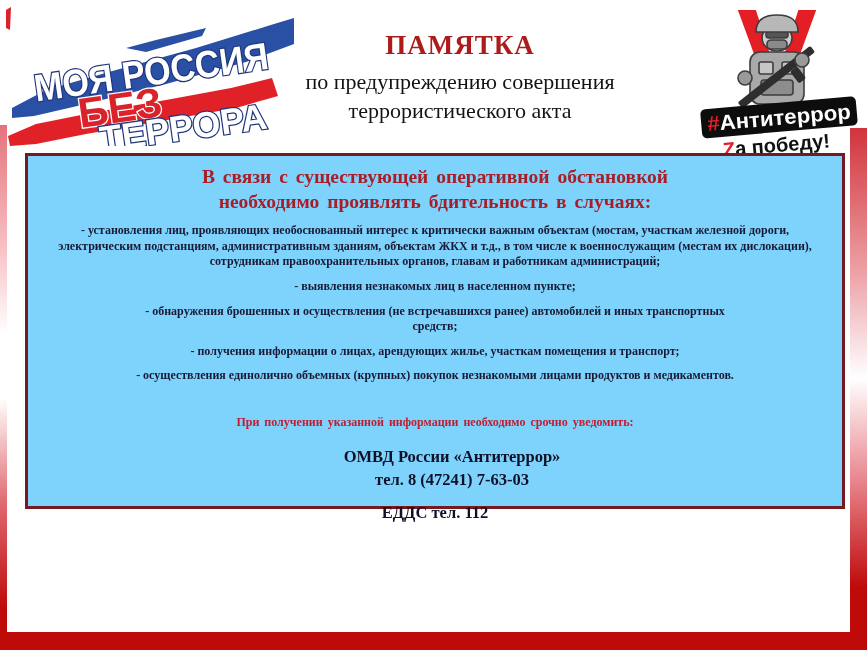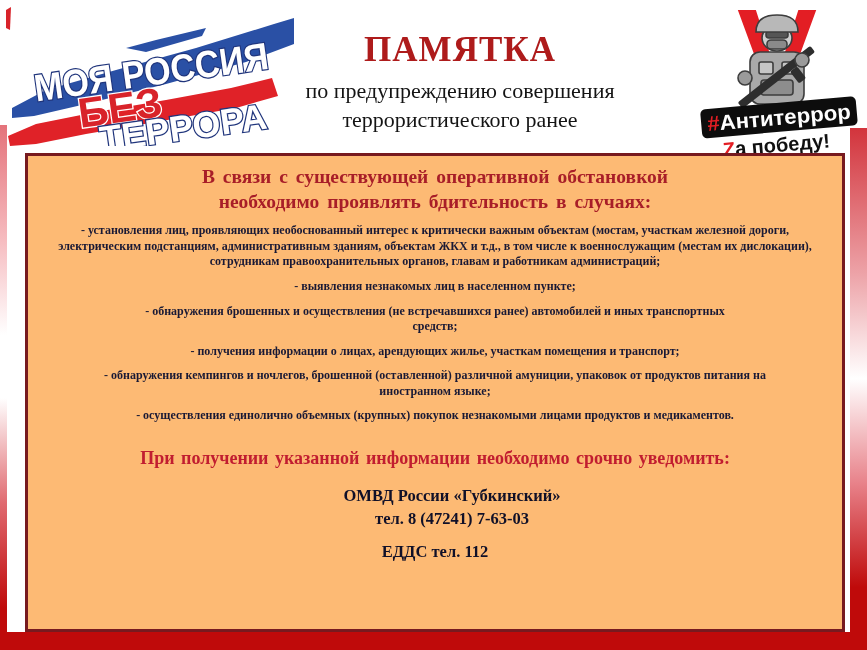--- a/index.html
+++ b/index.html
@@ -11,31 +11,31 @@
   .strip-left{position:absolute;left:0;top:125px;width:7px;height:525px;z-index:0;
     background:linear-gradient(180deg,#e4737b 0%,#f6bcc0 22%,#ffffff 40%,#ffffff 52%,#e06a70 72%,#bf0a0a 92%,#bf0a0a 100%);}
   .strip-right{position:absolute;right:0;top:128px;width:17px;height:522px;z-index:0;
     background:linear-gradient(180deg,#d2343c 0%,#eda3a8 28%,#ffffff 48%,#e8828a 68%,#bf0a0a 88%,#bf0a0a 100%);}
   .band-bottom{position:absolute;left:0;bottom:0;width:867px;height:18px;background:#bf0a0a;z-index:0;}
 
   
   .header{position:absolute;left:0;top:0;width:867px;height:153px;}
   .logo-left{position:absolute;left:6px;top:4px;width:290px;height:142px;}
   .title-block{position:absolute;left:285px;top:30px;width:350px;text-align:center;}
-  .title-main{color:#ae1b1b;font-weight:bold;font-size:35px;letter-spacing:1px;margin-bottom:7px;}
+  .title-main{color:#ae1b1b;font-weight:bold;font-size:27px;letter-spacing:1px;margin-bottom:7px;}
   .title-sub{color:#141414;font-weight:normal;font-size:22px;line-height:1.3;}
   .logo-right{position:absolute;left:688px;top:0;width:178px;height:158px;}
 
   
-  .panel{position:absolute;left:25px;top:153px;width:820px;height:479px;box-sizing:border-box;
-    background:#fdba74;border:3px solid #771a1f;text-align:center;z-index:1;}
+  .panel{position:absolute;left:25px;top:153px;width:820px;height:356px;box-sizing:border-box;
+    background:#7dd3fc;border:3px solid #771a1f;text-align:center;z-index:1;}
   .heading{color:#a81e28;font-weight:bold;font-size:19.5px;line-height:1.26;word-spacing:3px;margin-top:9px;}
   .bullets p{color:#191935;font-weight:bold;font-size:12px;line-height:1.3;margin:9px auto;max-width:780px;}
   p.w600{max-width:600px;} p.w620{max-width:620px;} p.w720{max-width:720px;} p.w755{max-width:755px;}
-  .notify{color:#c11d30;font-weight:bold;font-size:18px;word-spacing:2px;margin-top:24px;font-family:Liberation Serif, serif;}
+  .notify{color:#c11d30;font-weight:bold;font-size:12px;word-spacing:2px;margin-top:31px;font-family:Liberation Serif, serif;}
   .contacts{display:flex;justify-content:center;gap:58px;margin-top:15px;margin-left:34px;
     color:#101028;font-weight:bold;font-size:16.5px;line-height:1.42;}
   .contacts .col{text-align:center;}
   .edds{margin-top:11px;color:#101028;font-weight:bold;font-size:16.5px;}
   svg text{font-family:"Liberation Sans","DejaVu Sans",sans-serif;}
 </style>
 </head>
 <body>
 
 <div class="strip-left"></div>
@@ -50,21 +50,21 @@
     <polygon points="120,44 150,36 200,24 196,32 140,48" fill="#2a50a5"></polygon>
     <polygon points="2,132 30,120 90,108 160,96 225,84 266,74 272,92 230,104 150,118 80,130 30,140 4,142" fill="#e02228"></polygon>
     <text x="147" y="81" text-anchor="middle" transform="rotate(-8 147 81)" font-size="38" font-weight="bold" fill="#ffffff" stroke="#20357c" stroke-width="2.5" paint-order="stroke" textLength="236" lengthAdjust="spacingAndGlyphs">МОЯ РОССИЯ</text>
     <text x="116" y="118" text-anchor="middle" transform="rotate(-8 116 118)" font-size="42" font-weight="bold" fill="#d8232a" stroke="#ffffff" stroke-width="2.5" paint-order="stroke">БЕЗ</text>
     <text x="179" y="136" text-anchor="middle" transform="rotate(-8 179 136)" font-size="36" font-weight="bold" fill="#ffffff" stroke="#20357c" stroke-width="2.5" paint-order="stroke" textLength="168" lengthAdjust="spacingAndGlyphs">ТЕРРОРА</text>
   </svg>
 
   <div class="title-block">
     <div class="title-main">ПАМЯТКА</div>
     <div class="title-sub">по предупреждению совершения</div>
-    <div class="title-sub">террористического ранее</div>
+    <div class="title-sub">террористического акта</div>
   </div>
 
   <svg class="logo-right" viewBox="0 0 178 158" aria-hidden="true">
     <text x="89" y="93" text-anchor="middle" font-size="120" font-weight="bold" fill="#e31e24">V</text>
     <g transform="translate(89,78)" stroke="#3d3d3d" stroke-width="1.6">
       <rect x="-27" y="-26" width="54" height="52" rx="10" fill="#a9a9a9"></rect>
       <rect x="-18" y="-16" width="14" height="12" rx="2" fill="#c6c6c6"></rect>
       <rect x="5" y="-16" width="14" height="12" rx="2" fill="#c6c6c6"></rect>
       <rect x="-16" y="2" width="32" height="15" rx="3" fill="#8d8d8d"></rect>
       <g transform="rotate(-38)">
@@ -94,27 +94,26 @@
   <div class="heading">
     <div>В связи с существующей оперативной обстановкой</div>
     <div>необходимо проявлять бдительность в случаях:</div>
   </div>
 
   <div class="bullets">
     <p class="w755">- установления лиц, проявляющих необоснованный интерес к критически важным объектам (мостам, участкам железной дороги, электрическим подстанциям, административным зданиям, объектам ЖКХ и т.д., в том числе к военнослужащим (местам их дислокации), сотрудникам правоохранительных органов, главам и работникам администраций;</p>
     <p>- выявления незнакомых лиц в населенном пункте;</p>
     <p class="w600">- обнаружения брошенных и осуществления (не встречавшихся ранее) автомобилей и иных транспортных средств;</p>
     <p>- получения информации о лицах, арендующих жилье, участкам помещения и транспорт;</p>
-    <p class="w720">- обнаружения кемпингов и ночлегов, брошенной (оставленной) различной амуниции, упаковок от продуктов питания на иностранном языке;</p>
     <p class="w620">- осуществления единолично объемных (крупных) покупок незнакомыми лицами продуктов и медикаментов.</p>
   </div>
 
   <div class="notify">При получении указанной информации необходимо срочно уведомить:</div>
 
   <div class="contacts">
     <div class="col">
-      <div>ОМВД России «Губкинский»</div>
+      <div>ОМВД России «Антитеррор»</div>
       <div>тел. 8 (47241) 7-63-03</div>
     </div>
   </div>
 
   <div class="edds">ЕДДС тел. 112</div>
 </div>
 
 </body></html>

